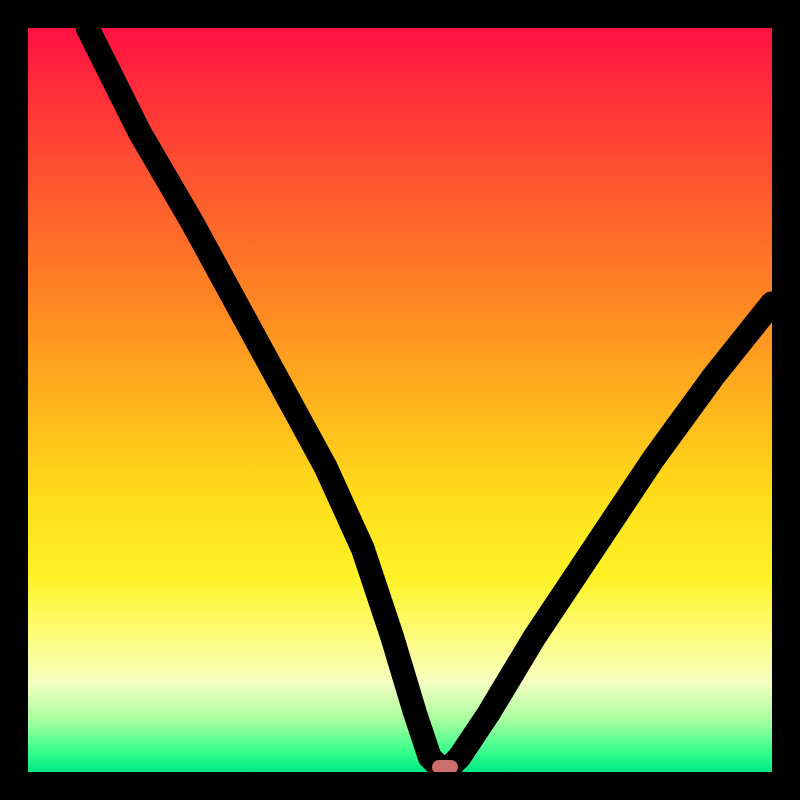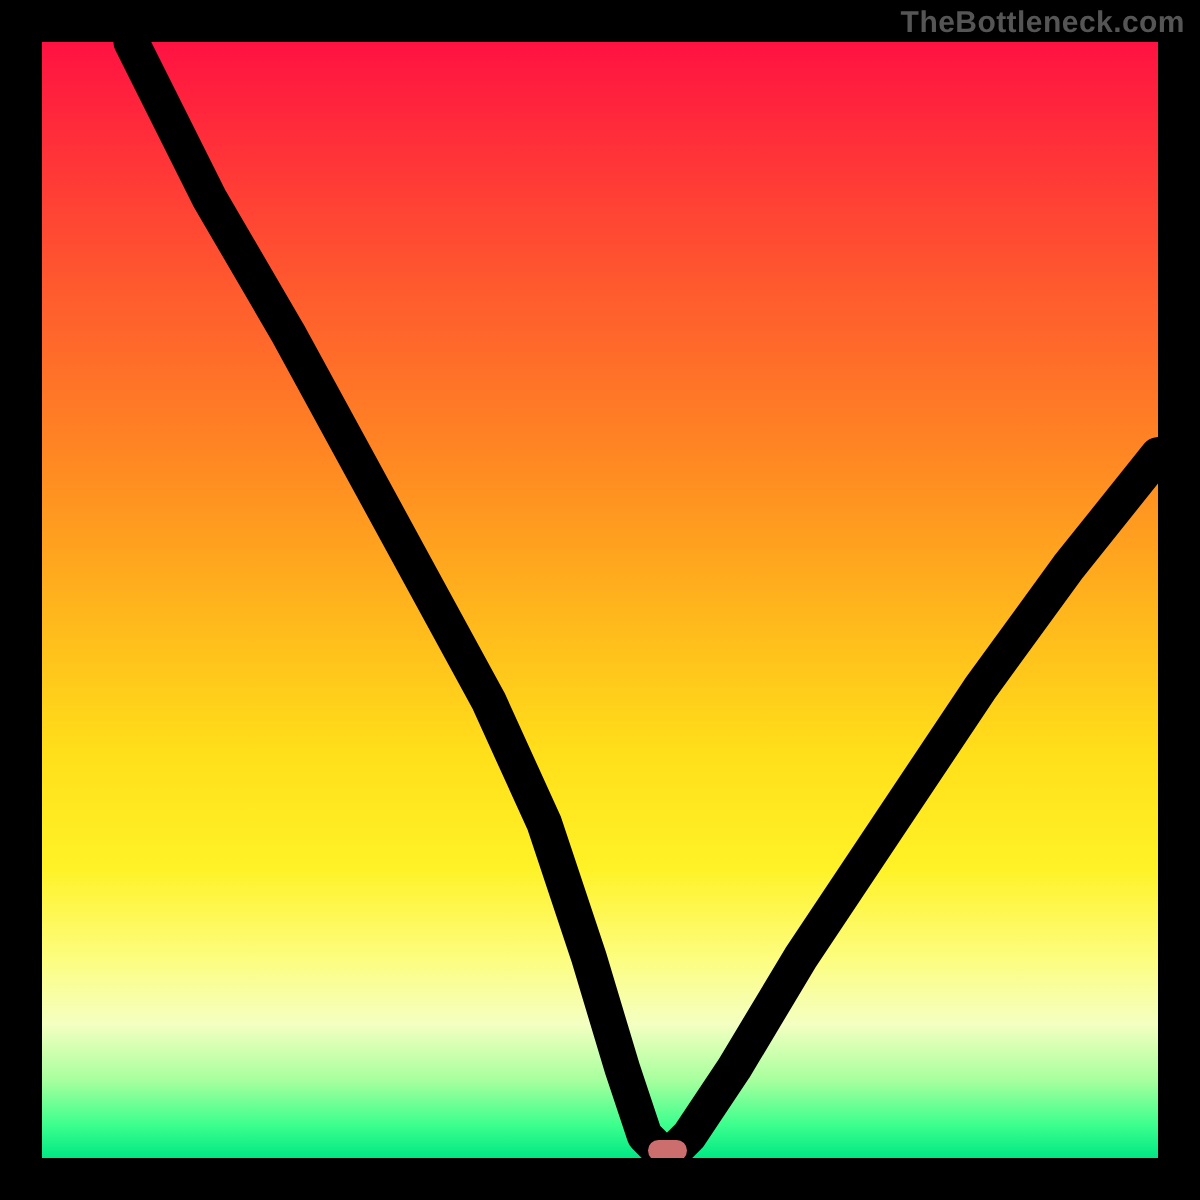--- a/index.html
+++ b/index.html
@@ -79,21 +79,20 @@
     border-radius: 7px;
     background: #cc6e6e;
     transform: translate(-50%, -50%);
   }
 </style>
 </head>
 <body>
 
 <div class="frame">
 
-  <div class="watermark">TheBottleneck.com</div>
 
   <div class="plot">
     <div class="gradient"></div>
 
     <svg class="curve" viewBox="0 0 100 100" preserveAspectRatio="none">
       <g transform="translate(0,100) scale(1,-1)">
         <path id="curve-path" d="M8 100 L15 86 L22 74 L28 63 L34 52 L40 41 L45 30 L49 18 L52 8 L54 2 L56 0 L58 2 L62 8 L68 18 L76 30 L84 42 L92 53 L100 63"></path>
       </g>
     </svg>
 

